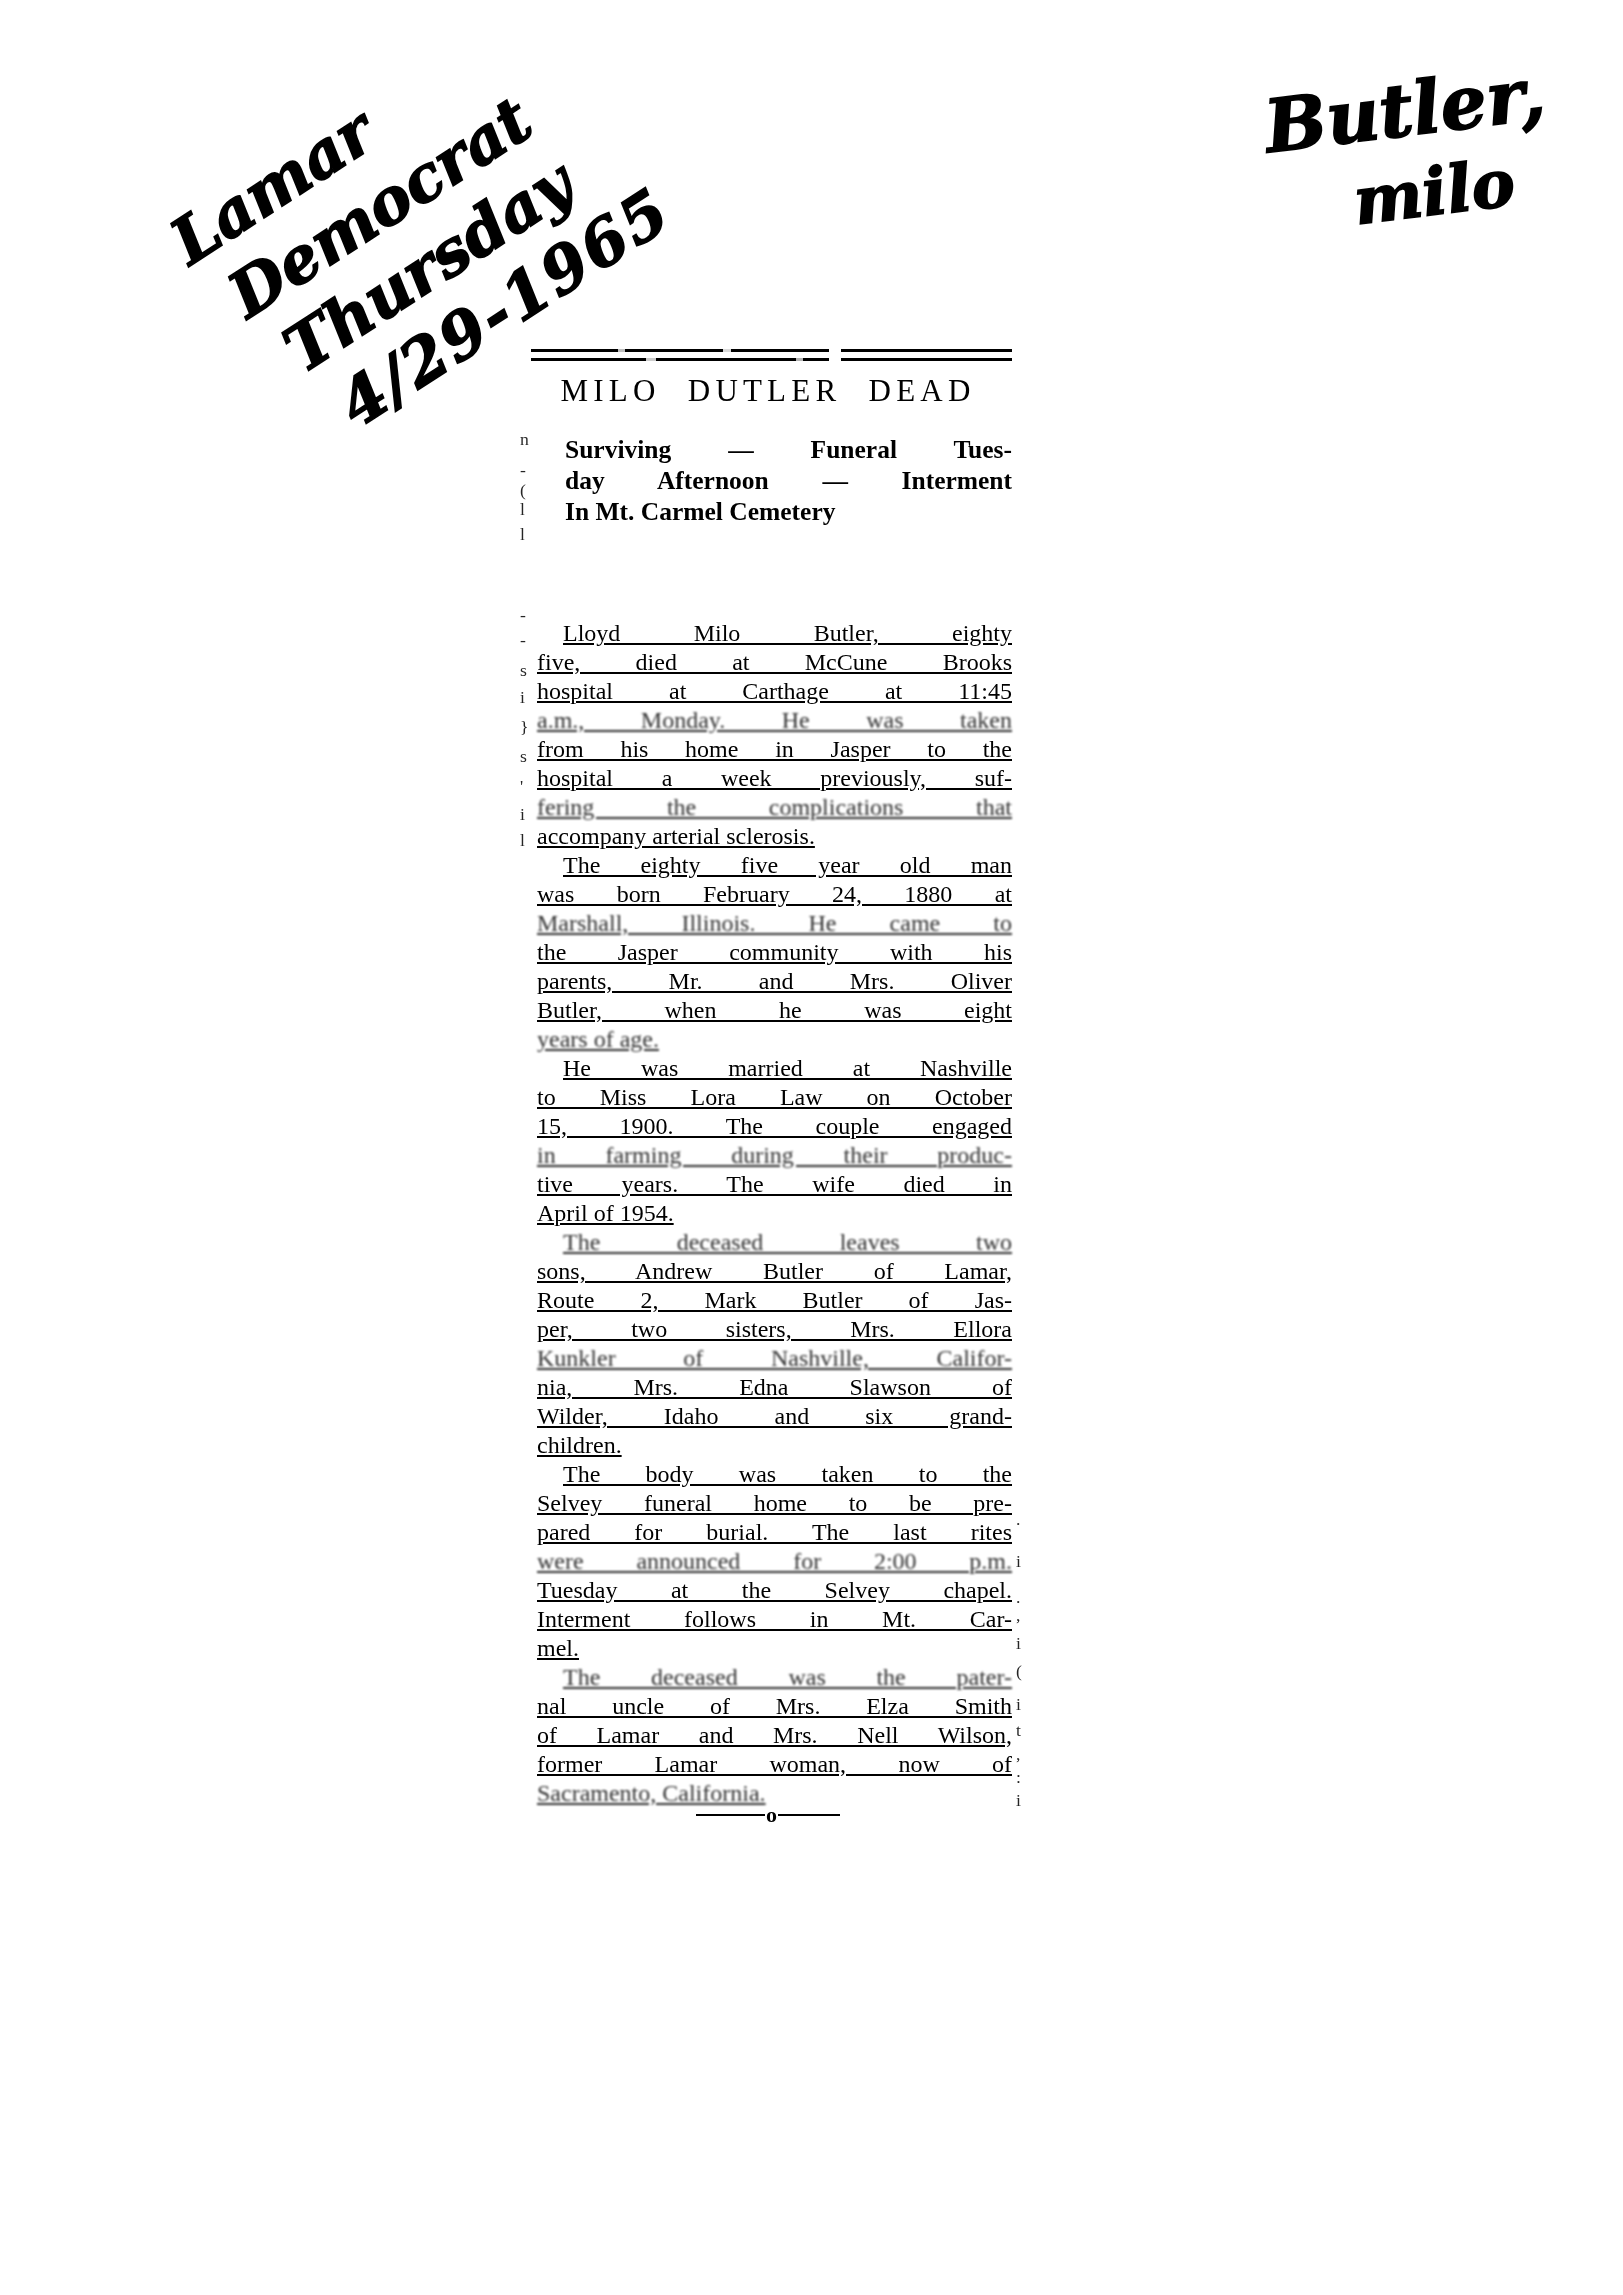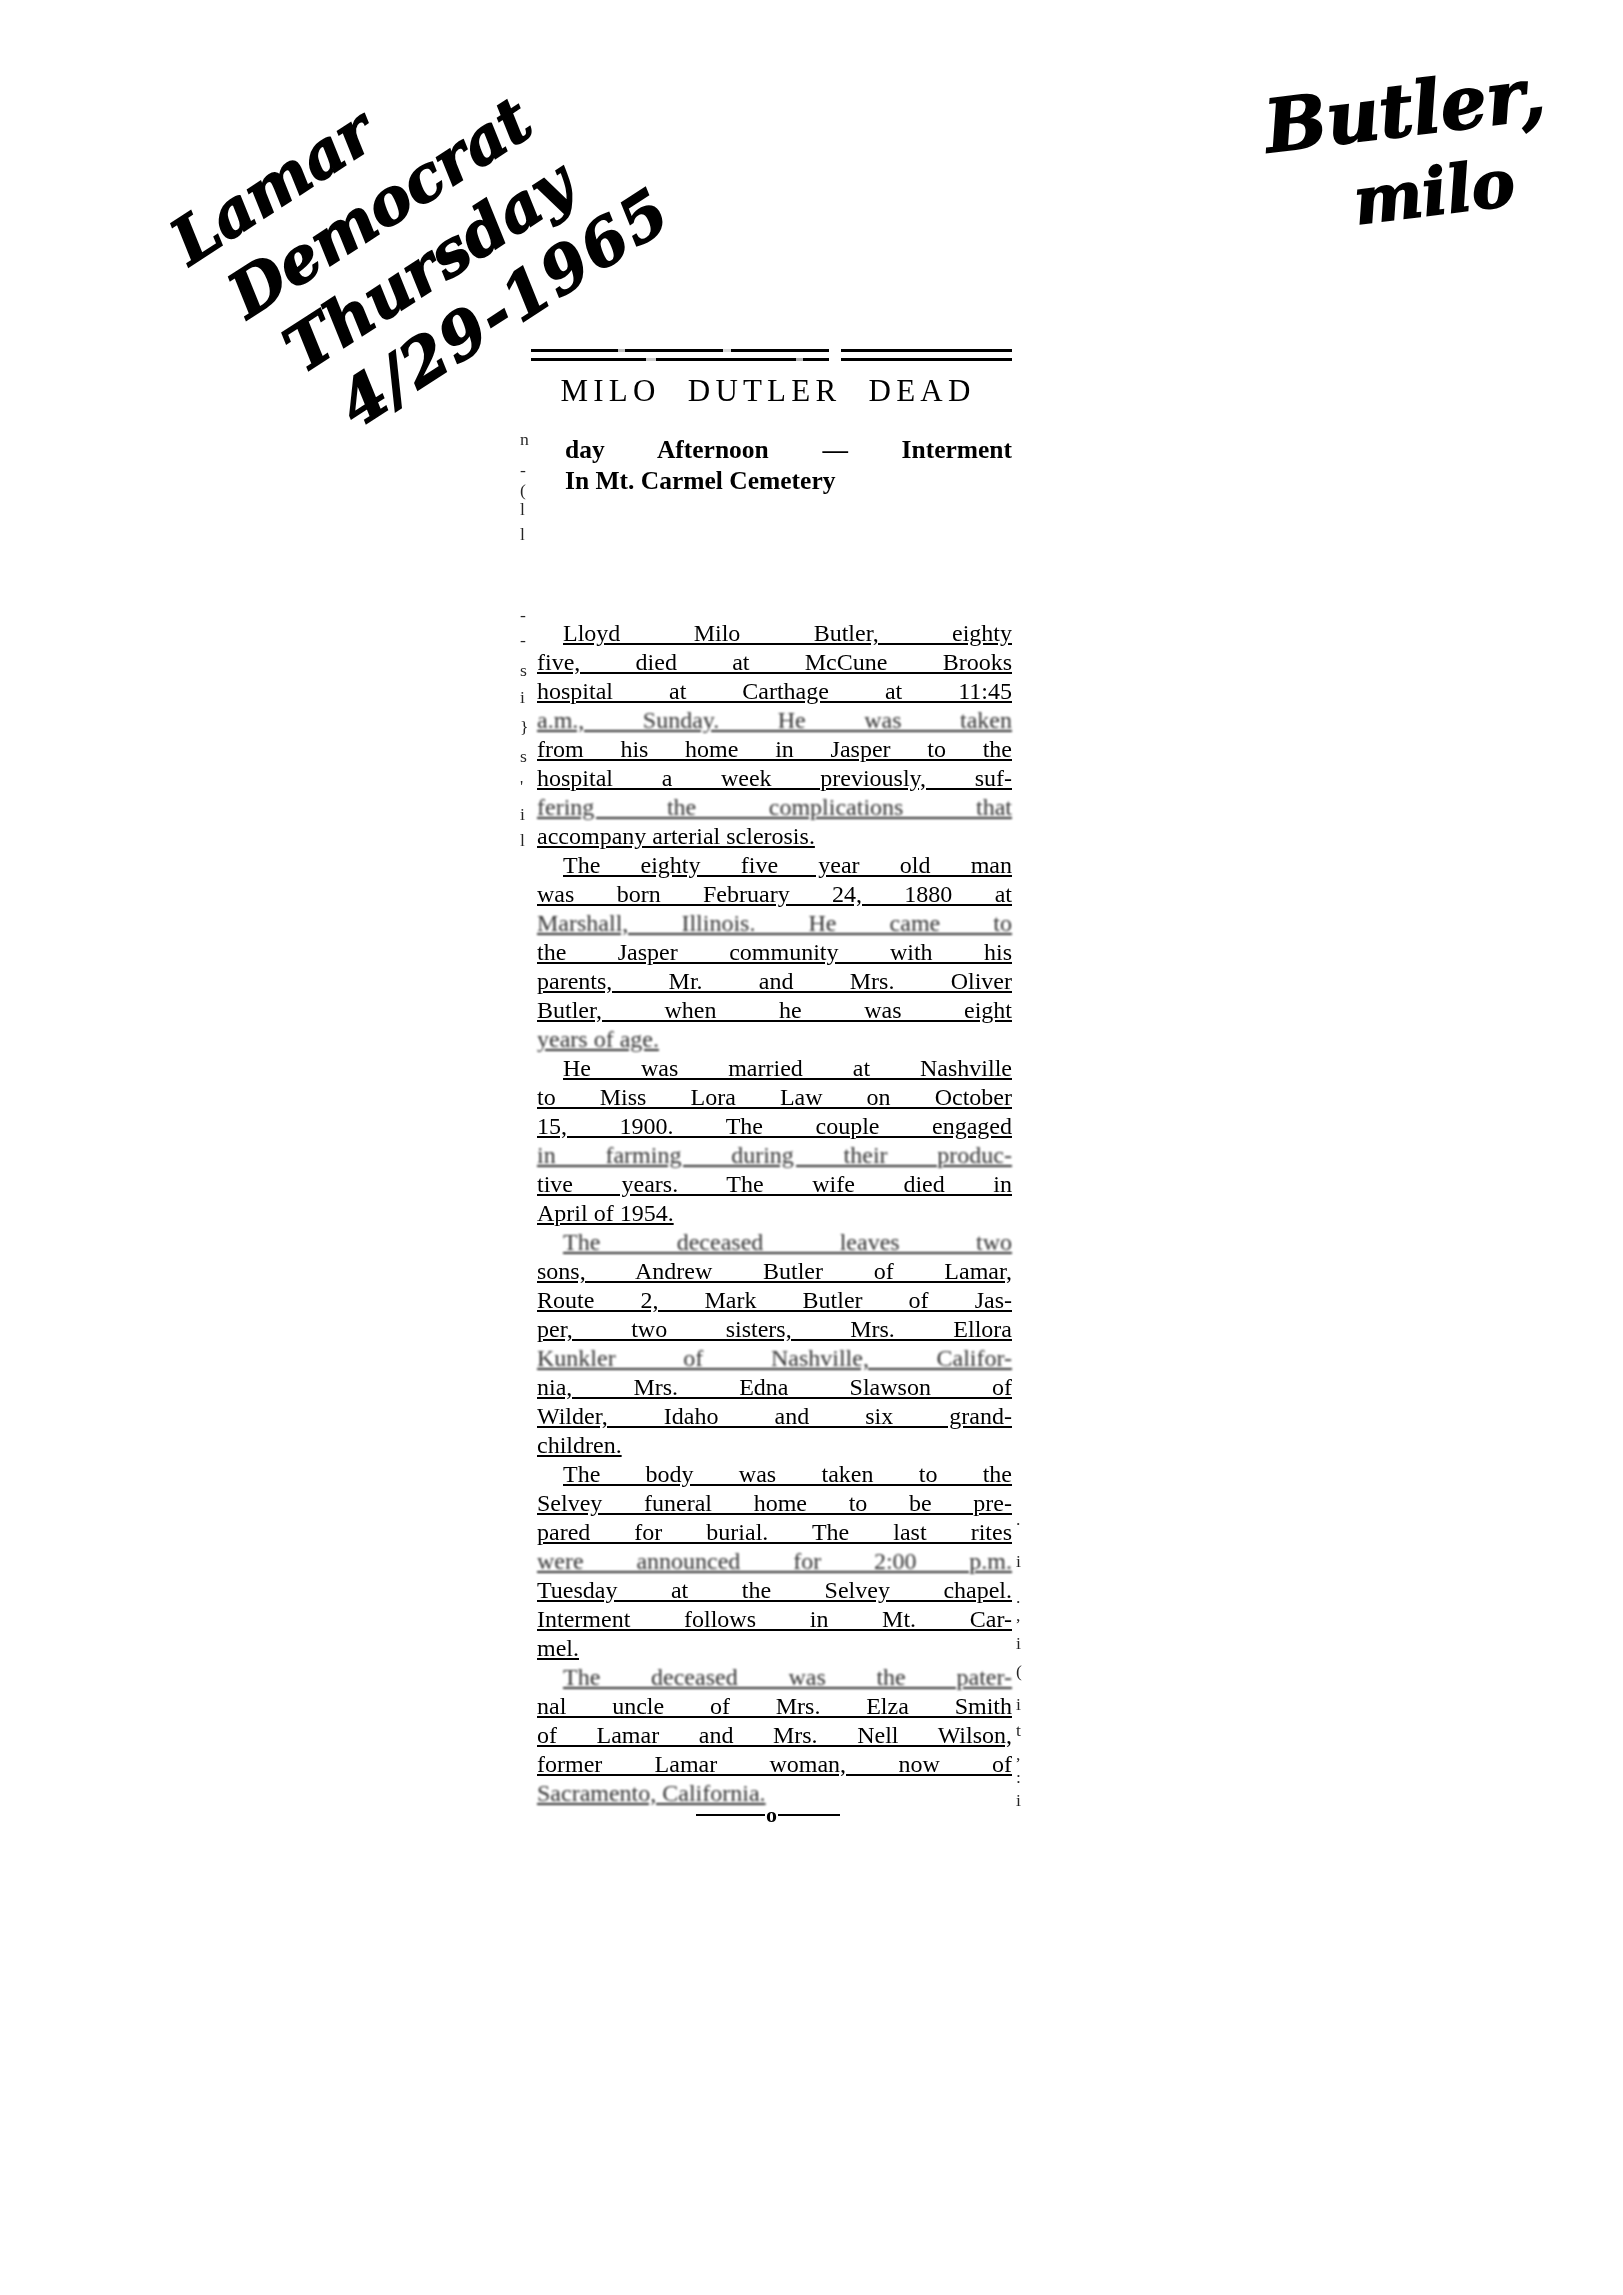--- a/index.html
+++ b/index.html
@@ -133,30 +133,31 @@
     <div class="hl">milo</div>
   </div>
 
   <div id="clipping">
     <div class="rule" id="rule-top"></div>
     <div class="rule" id="rule-bottom"></div>
 
     <div id="headline">MILO DUTLER DEAD</div>
 
     <div id="subhead">
+        <div class="subline cont">Surviving — Funeral Tues-</div>
         <div class="subline cont">day Afternoon — Interment</div>
         <div class="subline cont lastsub">In Mt. Carmel Cemetery</div>
       </div>
 
     <div id="article-body">
         <div class="para">
           <div class="bline first">Lloyd Milo Butler, eighty</div>
           <div class="bline">five, died at McCune Brooks</div>
           <div class="bline">hospital at Carthage at 11:45</div>
-          <div class="bline blur">a.m., Sunday. He was taken</div>
+          <div class="bline blur">a.m., Monday. He was taken</div>
           <div class="bline">from his home in Jasper to the</div>
           <div class="bline">hospital a week previously, suf-</div>
           <div class="bline blur">fering the complications that</div>
           <div class="bline lastline">accompany arterial sclerosis.</div>
         </div>
         <div class="para">
           <div class="bline first">The eighty five year old man</div>
           <div class="bline">was born February 24, 1880 at</div>
           <div class="bline blur">Marshall, Illinois. He came to</div>
           <div class="bline">the Jasper community with his</div>

